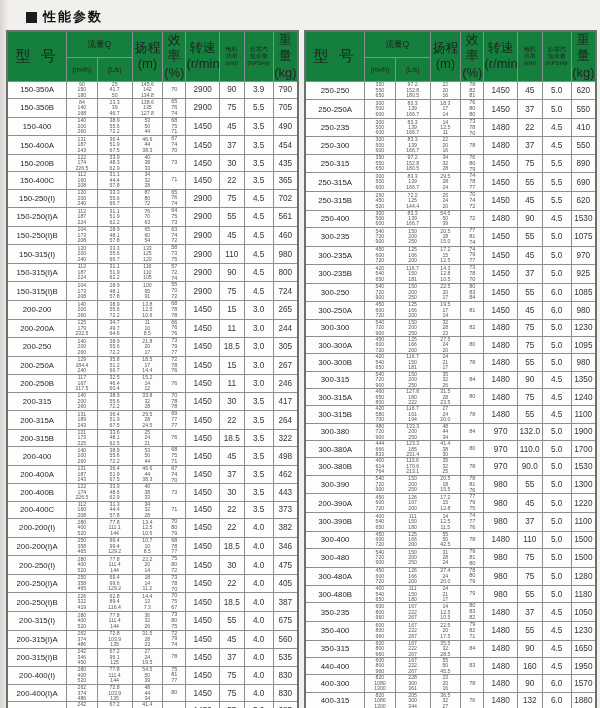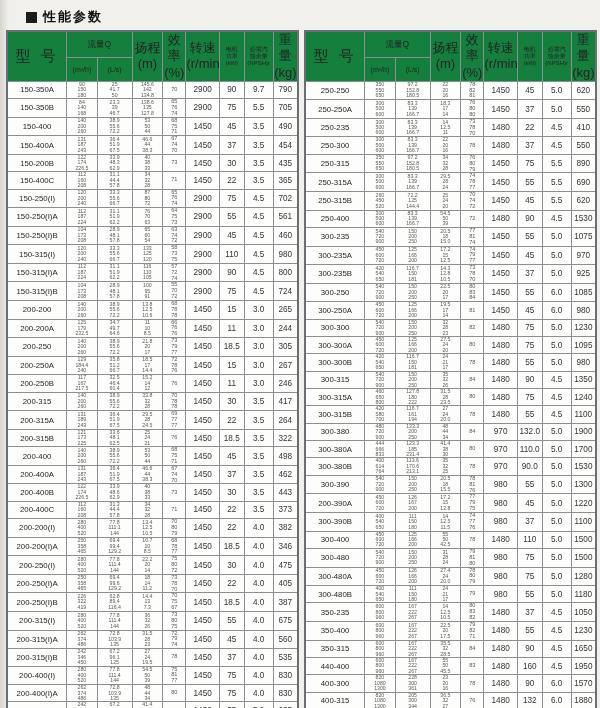--- a/index.html
+++ b/index.html
@@ -90,21 +90,21 @@
 180</td>
     <td class="stack">25
 41.7
 50</td>
     <td class="stack">145.6
 142
 134.8</td>
     <td class="stack eff">70</td>
     <td class="stat">2900</td>
     <td class="stat">90</td>
-    <td class="stat">9.7</td>
+    <td class="stat">3.9</td>
     <td class="stat">790</td>
   </tr>
         <tr>
     <td class="model">150-350B</td>
     <td class="stack">84
 140
 168</td>
     <td class="stack">23.3
 39
 46.7</td>

